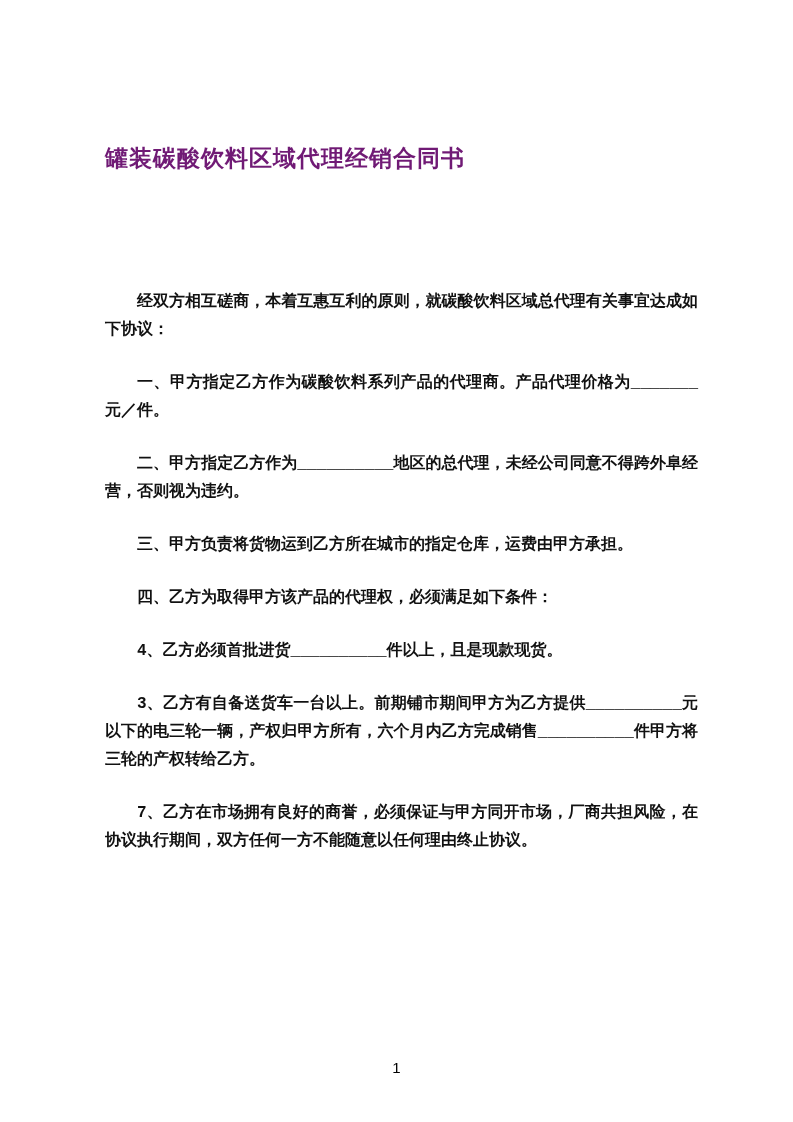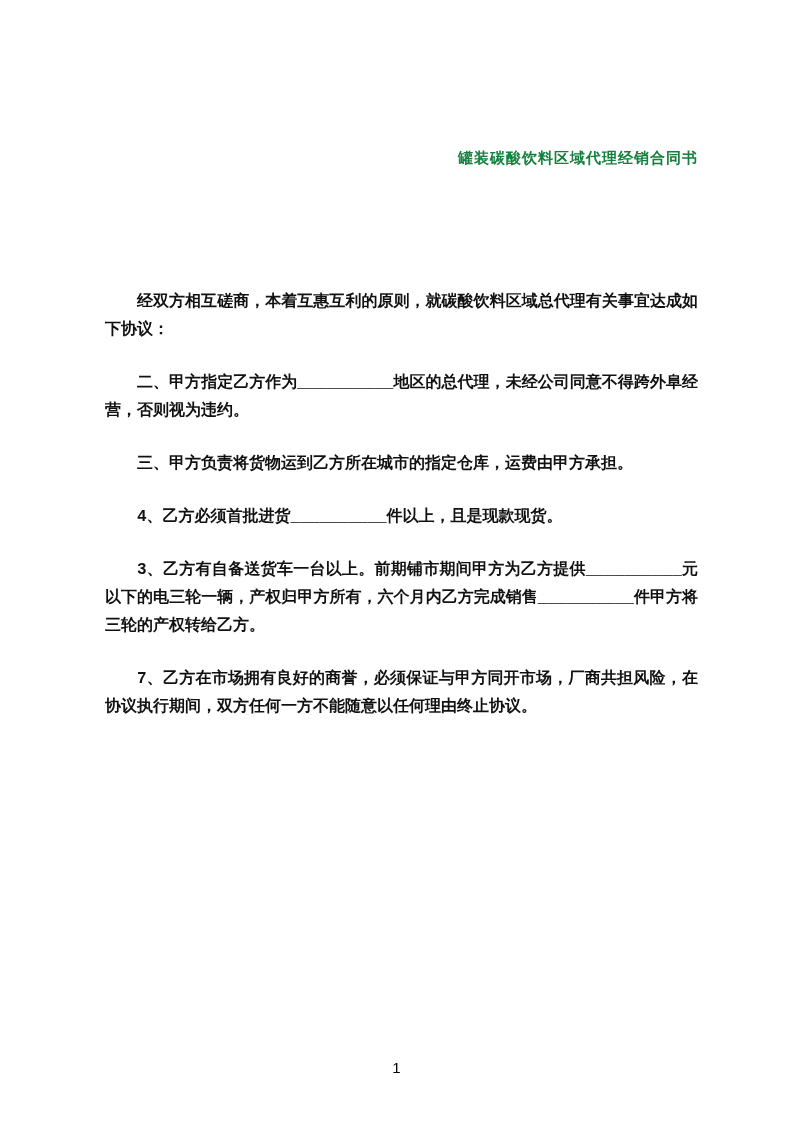--- a/index.html
+++ b/index.html
@@ -14,26 +14,26 @@
     margin: 0 auto;
     background: #ffffff;
     box-sizing: border-box;
     padding: 142px 95px 0 105px;
     font-family: "Liberation Sans", "DejaVu Sans", sans-serif;
     color: #111111;
     overflow: hidden;
   }
   .doc-title {
     margin: 0 0 114px 0;
-    text-align: right;
-    font-size: 15px;
+    text-align: left;
+    font-size: 23px;
     line-height: 32px;
     font-weight: bold;
     letter-spacing: 1px;
-    color: #15803d;
+    color: #701a75;
   }
   .party-line {
     margin: 0 0 24px 0;
     font-size: 16px;
     line-height: 28px;
     font-weight: 600;
     text-indent: 2em;
     white-space: pre-wrap;
   }
   .para {
@@ -60,21 +60,23 @@
 </head>
 <body>
 
 <div class="page">
   <h1 class="doc-title">罐装碳酸饮料区域代理经销合同书</h1>
 
 
 
   <div>
       <p class="para">经双方相互磋商，本着互惠互利的原则，就碳酸饮料区域总代理有关事宜达成如下协议：</p>
+      <p class="para">一、甲方指定乙方作为碳酸饮料系列产品的代理商。产品代理价格为_______元／件。</p>
       <p class="para">二、甲方指定乙方作为__________地区的总代理，未经公司同意不得跨外阜经营，否则视为违约。</p>
       <p class="para">三、甲方负责将货物运到乙方所在城市的指定仓库，运费由甲方承担。</p>
+      <p class="para">四、乙方为取得甲方该产品的代理权，必须满足如下条件：</p>
       <p class="para">4、乙方必须首批进货__________件以上，且是现款现货。</p>
       <p class="para">3、乙方有自备送货车一台以上。前期铺市期间甲方为乙方提供__________元以下的电三轮一辆，产权归甲方所有，六个月内乙方完成销售__________件甲方将三轮的产权转给乙方。</p>
       <p class="para">7、乙方在市场拥有良好的商誉，必须保证与甲方同开市场，厂商共担风险，在协议执行期间，双方任何一方不能随意以任何理由终止协议。</p>
     </div>
 
   <div class="page-number">1</div>
 </div>
 
 </body></html>

